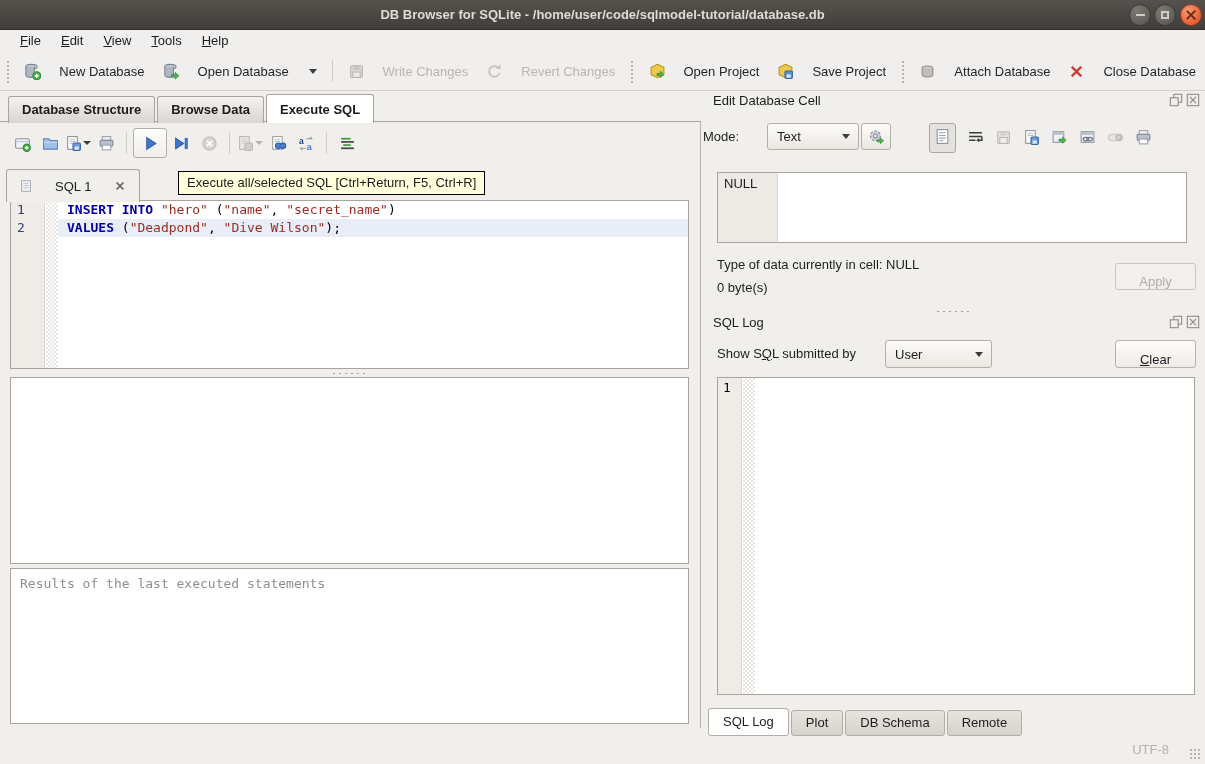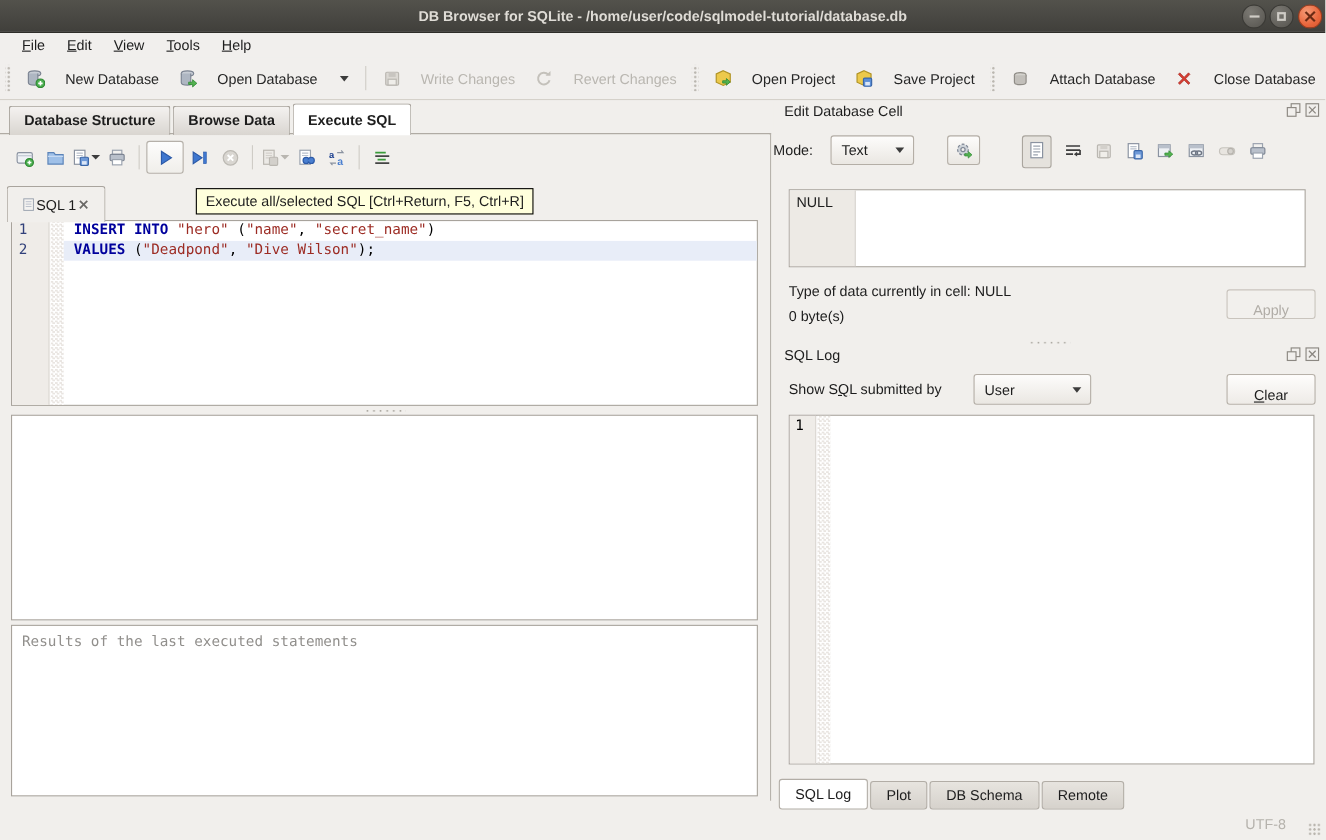--- a/index.html
+++ b/index.html
@@ -46,21 +46,21 @@
   .mtab { padding:5px 13px 6px 13px; background:linear-gradient(#f4f2f0,#d9d5d0); border:1px solid #a9a49d;
     border-bottom:none; border-radius:3px 3px 0 0; margin-right:2px; position:relative; top:1px; }
   .mtab.active { background:#fff; padding-top:7px; top:1px; z-index:4; }
 
   
   .left-page { position:absolute; left:0; top:121px; width:701px; height:607px; background:#f1efec;
     border-top:1px solid #a9a49d; border-right:1px solid #b7b3ac; z-index:2; }
   .sql-toolbar { position:absolute; left:8px; top:6px; height:30px; display:flex; align-items:center; }
   .sicon { width:28px; height:26px; display:flex; align-items:center; justify-content:center; }
   .sicon-box { border:1px solid #b5b0a9; border-radius:3px; background:linear-gradient(#fdfdfc,#f0eeea); width:34px; height:30px; }
-  .sql-subtab { position:absolute; left:6px; top:47px; height:32px; display:inline-flex; align-items:center; gap:0;
+  .sql-subtab { position:absolute; left:6px; top:47px; height:32px; display:inline-flex; align-items:center; gap:22px;
     padding:16px 12px; background:#f1efec; border:1px solid #a9a49d; border-bottom:none; border-radius:3px 3px 0 0; z-index:2; }
   .tooltip { position:absolute; left:178px; top:49px; background:#ffffdc; border:1px solid #000; padding:3px 8px 4px 8px; z-index:10; white-space:nowrap; }
 
   .editor { position:absolute; left:10px; top:78px; width:679px; height:169px; background:#fff; border:1px solid #a8a39c; }
   .gutter { position:absolute; left:0; top:0; bottom:0; width:34px; background:#efece8; border-right:1px solid #dbd7d2;
     font-family:"DejaVu Sans Mono", monospace; color:#31407a; }
   .gutter div { height:18px; line-height:18px; padding-left:6px; }
   .fold-margin { position:absolute; left:35px; top:0; bottom:0; width:12px;
     background:repeating-conic-gradient(#e9e5e1 0% 25%, #ffffff 0% 50%); background-size:4px 4px; }
   .code { position:absolute; left:47px; top:0; right:0; bottom:0; font-family:"DejaVu Sans Mono", monospace; font-size:13px; }
@@ -342,21 +342,21 @@
             <rect x="1.5" y="5.5" width="9" height="9" fill="#f1efec" stroke="#8c8882" stroke-width="1.2"></rect>
           </svg>
         <svg class="ic14" viewBox="0 0 16 16">
             <rect x="1.5" y="1.5" width="13" height="13" fill="none" stroke="#8c8882" stroke-width="1.2"></rect>
             <path d="M4.5 4.5l7 7M11.5 4.5l-7 7" stroke="#8c8882" stroke-width="1.4"></path>
           </svg>
       </div>
     </div>
 
     <span class="info-line" style="top:37px;left:0">Mode:</span>
-    <div class="combo" style="left:52px;top:31px;width:76px">
+    <div class="combo" style="left:64px;top:31px;width:92px">
       <span>Text</span>
       <span class="dd-arrow"></span>
     </div>
     <div class="toolbtn" style="position:absolute;left:158px;top:31px">
       <svg class="ic" viewBox="0 0 16 16">
           <circle cx="7" cy="7.5" r="4.6" fill="#cdd2d8" stroke="#7d8593" stroke-dasharray="2.4 1.6"></circle>
           <circle cx="7" cy="7.5" r="1.8" fill="#f1efec" stroke="#7d8593"></circle>
           <path d="M8.5 11h3V9.2l3.2 2.8-3.2 2.8v-1.8h-3z" fill="#53b24f" stroke="#2f8a33" stroke-width=".6"></path>
         </svg>
     </div>

